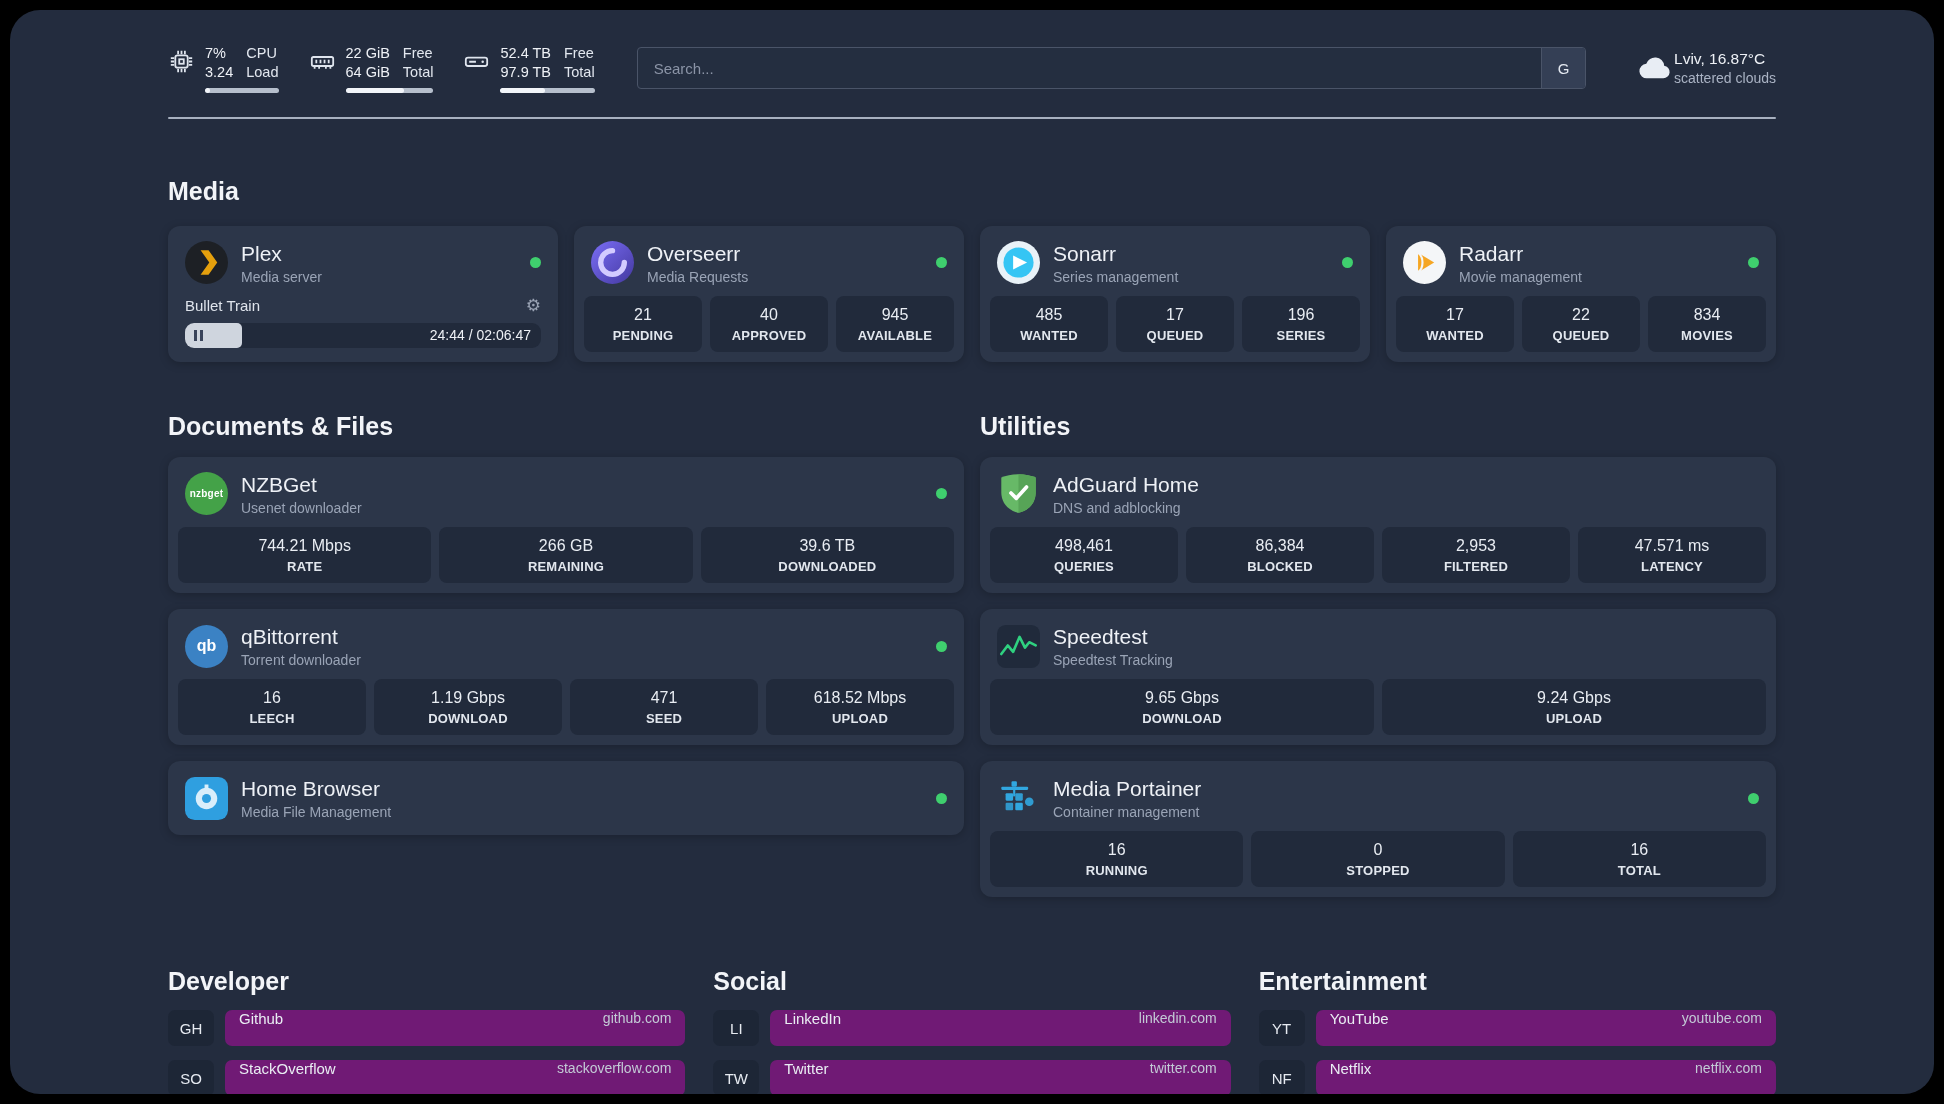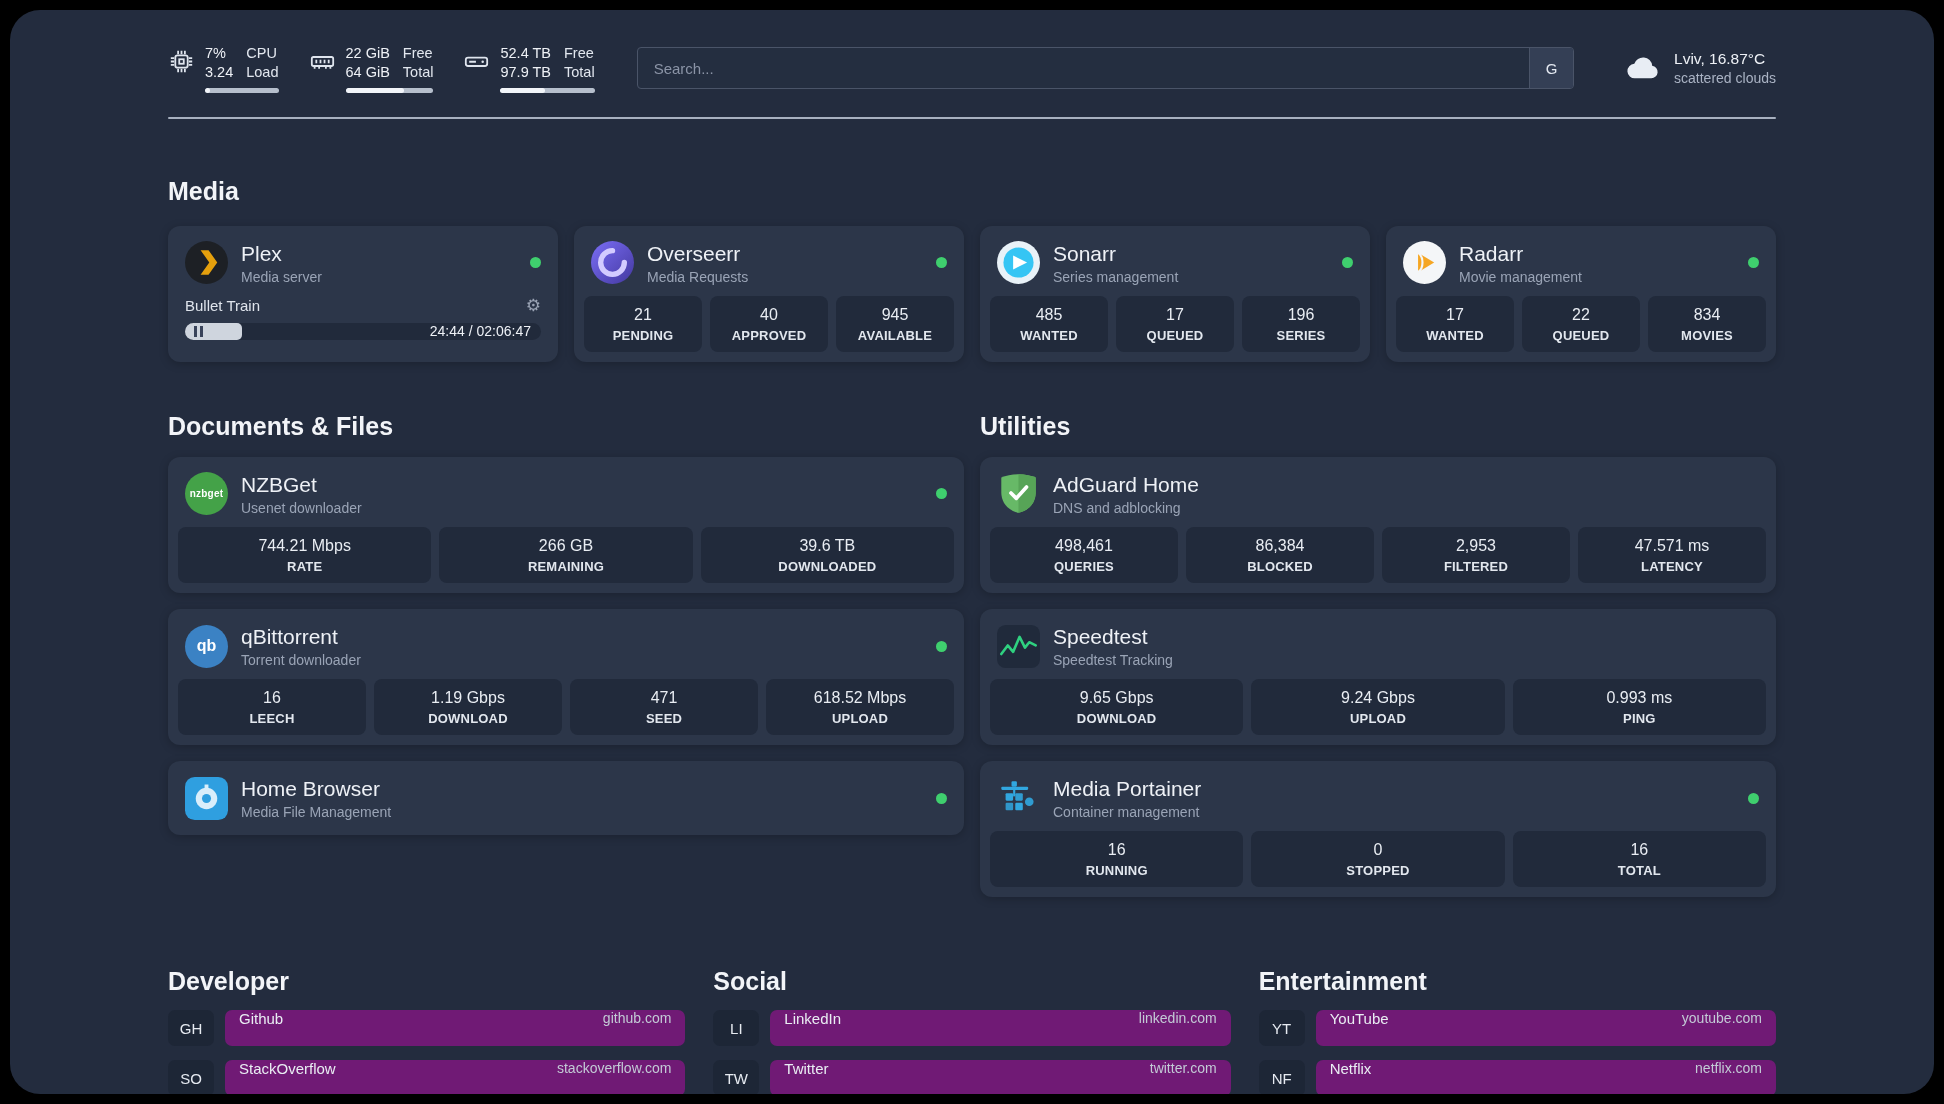--- a/index.html
+++ b/index.html
@@ -34,21 +34,21 @@
   }
   .search input {
     flex:1; background:transparent; border:0; outline:0; color:#dfe5ee;
     padding:0 16px; font-size:15px; font-family:"Liberation Sans", sans-serif;
   }
   .search input::placeholder { color:#8b94a6; }
   .g-btn {
     width:44px; display:flex; align-items:center; justify-content:center;
     background:#343f55; border-left:1px solid #4a5468; color:#e4e9f1; font-size:15px;
   }
-  .weather { display:flex; align-items:center; gap:12px; }
+  .weather { display:flex; align-items:center; }
   .w-icon svg { width:38px; height:38px; display:block; }
   .w-loc { font-size:15.5px; color:#eef1f6; }
   .w-cond { font-size:14px; color:#aab3c4; margin-top:2px; }
 
   .divider { margin-top:24px; height:2px; background:#a7b0bf; border-radius:1px; }
 
   
   .section-title { font-size:25px; font-weight:700; color:#f2f4f8; }
   .media-title { margin-top:58px; }
   .media-grid { display:grid; grid-template-columns:repeat(4,1fr); gap:16px; margin-top:20px; }
@@ -76,21 +76,21 @@
     width:43px; height:43px; border-radius:50%; display:flex; align-items:center;
     justify-content:center; color:#fff; font-weight:700; flex:none;
   }
   .ic-nzbget { background:#44a248; font-size:10px; letter-spacing:.2px; }
   .ic-qb { background:#3b82c4; font-size:16px; }
 
   
   .np { padding:0 7px 4px; }
   .np-row { display:flex; align-items:center; justify-content:space-between; color:#dfe4ec; font-size:15px; padding:1px 0 9px; }
   .gear { color:#99a2b3; font-size:17px; line-height:1; }
-  .np-bar { position:relative; height:17px; border-radius:9px; background:#212a3b; overflow:hidden; }
+  .np-bar { position:relative; height:25px; border-radius:9px; background:#212a3b; overflow:hidden; }
   .np-fill { position:absolute; left:0; top:0; bottom:0; background:#cfd5de; border-radius:5px; display:flex; align-items:center; padding-left:9px; }
   .pause { display:inline-flex; gap:3px; }
   .pause i { width:3px; height:11px; background:#39435a; display:inline-block; }
   .np-time { position:absolute; right:10px; top:0; bottom:0; display:flex; align-items:center; color:#eef1f6; font-size:14px; }
 
   
   .cols { display:flex; gap:16px; margin-top:50px; }
   .col { flex:1; min-width:0; }
   .col .card { margin-top:16px; }
   .col .section-title { margin-bottom:6px; }
@@ -476,24 +476,20 @@
           </div>
         </div>
         <div class="stats">
           <div class="tile" data-interactable="false">
             <div class="tile-v" data-interactable="false">9.65 Gbps</div>
             <div class="tile-l" data-interactable="false">DOWNLOAD</div>
           </div>
           <div class="tile" data-interactable="false">
             <div class="tile-v" data-interactable="false">9.24 Gbps</div>
             <div class="tile-l" data-interactable="false">UPLOAD</div>
-          </div>
-          <div class="tile" data-interactable="false">
-            <div class="tile-v" data-interactable="false">0.993 ms</div>
-            <div class="tile-l" data-interactable="false">PING</div>
           </div>
         </div>
       </div>
 
       <div class="card" data-interactable="true">
         <div class="card-head">
           <span class="app-icon" data-interactable="false">
             <svg viewBox="0 0 40 40">
               <g fill="#31a7e0">
                 <rect x="4" y="9" width="25" height="3" rx="1"></rect>

